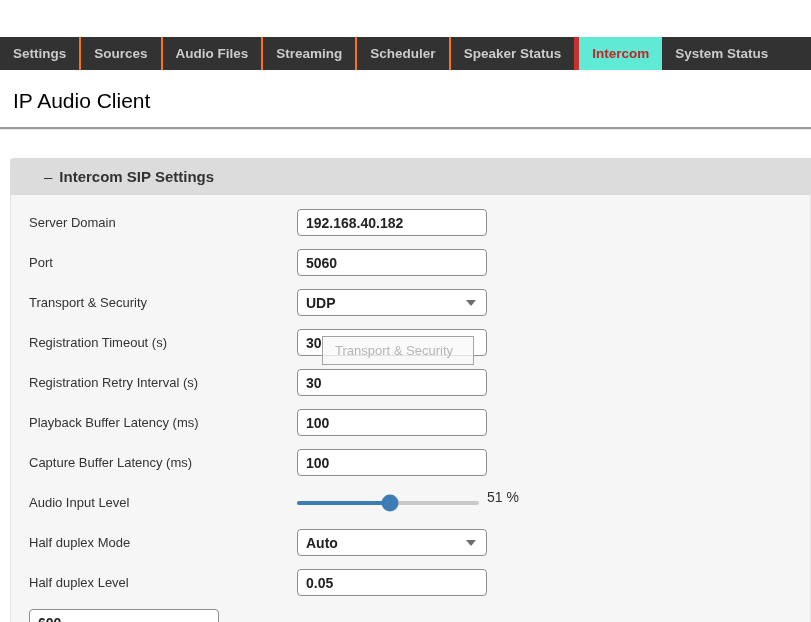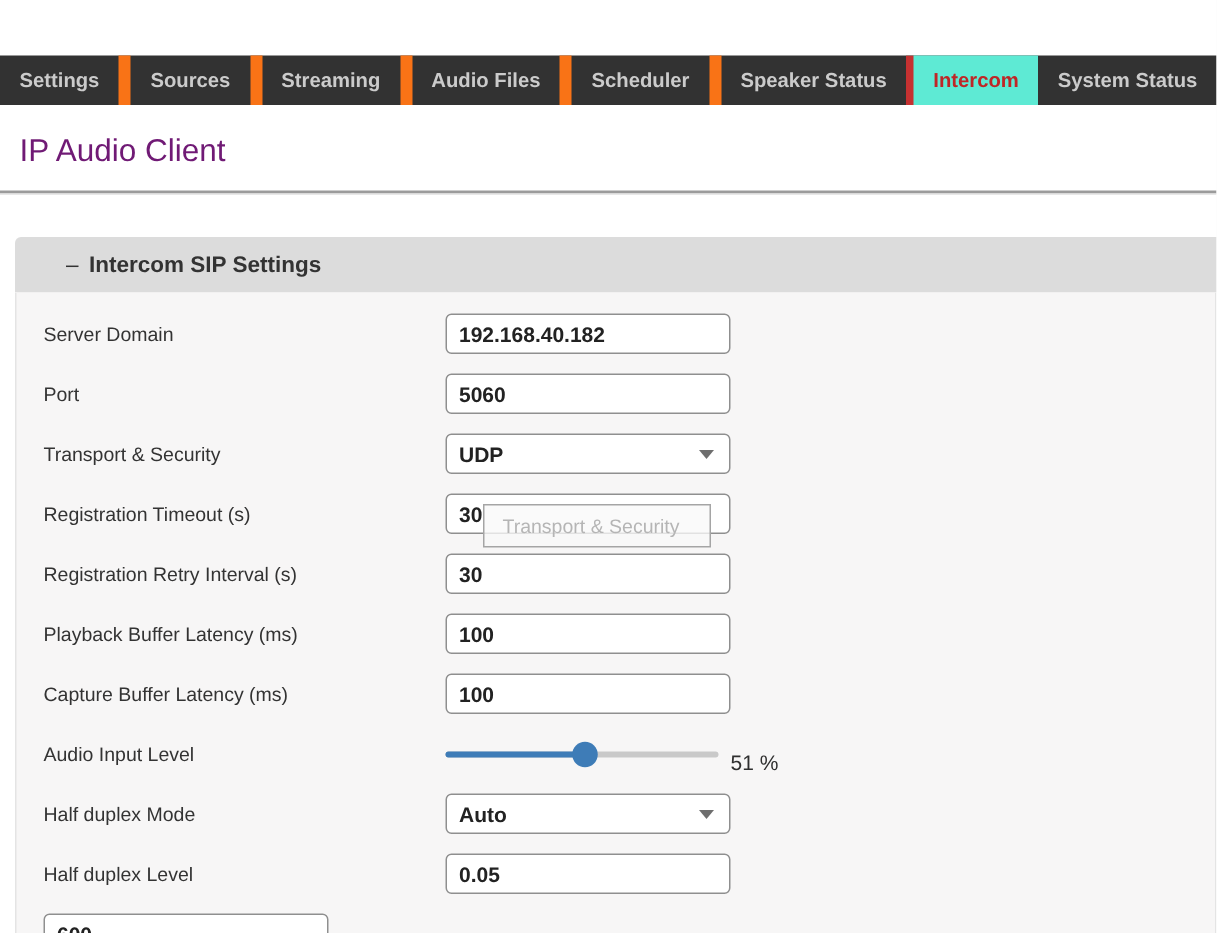--- a/index.html
+++ b/index.html
@@ -21,33 +21,33 @@
   }
   .tab {
     display: flex; align-items: center;
     padding: 0 13px;
     color: #cbcbcb;
     font-size: 13.5px;
     font-weight: 700;
     white-space: nowrap;
     cursor: pointer;
   }
-  .tab + .tab { border-left: 8px solid #f97316; }
+  .tab + .tab { border-left: 2px solid #f97316; }
   .tab.active {
     background: #5eead4;
     color: #bf2626;
     border-left: 5px solid #c63131;
   }
   .tab.active + .tab { border-left: none; }
   
   .title {
     margin: 18px 0 0 13px;
     font-size: 21px;
     font-weight: 400;
-    color: #701a75;
+    color: #000000;
     line-height: 25px;
   }
   .divider {
     margin: 14px 0 0 0;
     border: none;
     border-top: 2px solid #9b9b9b;
     border-bottom: 1px solid #e8e8e8;
     height: 0;
   }
   
@@ -79,21 +79,21 @@
     margin-bottom: 13px;
     gap: 40px;
   }
   .row:last-child { margin-bottom: 0; }
   .lab {
     width: 228px;
     font-size: 13px;
     color: #333333;
     flex: none;
   }
-  .ctl { position: relative; display: flex; align-items: flex-end; }
+  .ctl { position: relative; display: flex; align-items: flex-start; }
   .inp {
     width: 190px; height: 27px;
     border: 1px solid #8f8f8f;
     border-radius: 4px;
     background: #ffffff;
     padding: 0 8px;
     font-family: "Liberation Sans", sans-serif;
     font-size: 14px;
     font-weight: 700;
     color: #222222;
@@ -157,22 +157,22 @@
     color: #2f2f2f;
     white-space: nowrap;
   }
 </style>
 </head>
 <body>
 
 <div class="tabbar">
     <div class="tab">Settings</div>
     <div class="tab">Sources</div>
+    <div class="tab">Audio Files</div>
     <div class="tab">Streaming</div>
-    <div class="tab">Audio Files</div>
     <div class="tab">Scheduler</div>
     <div class="tab">Speaker Status</div>
     <div class="tab active">Intercom</div>
     <div class="tab">System Status</div>
   </div>
 
 <h1 class="title">IP Audio Client</h1>
 
 <hr class="divider">
 

